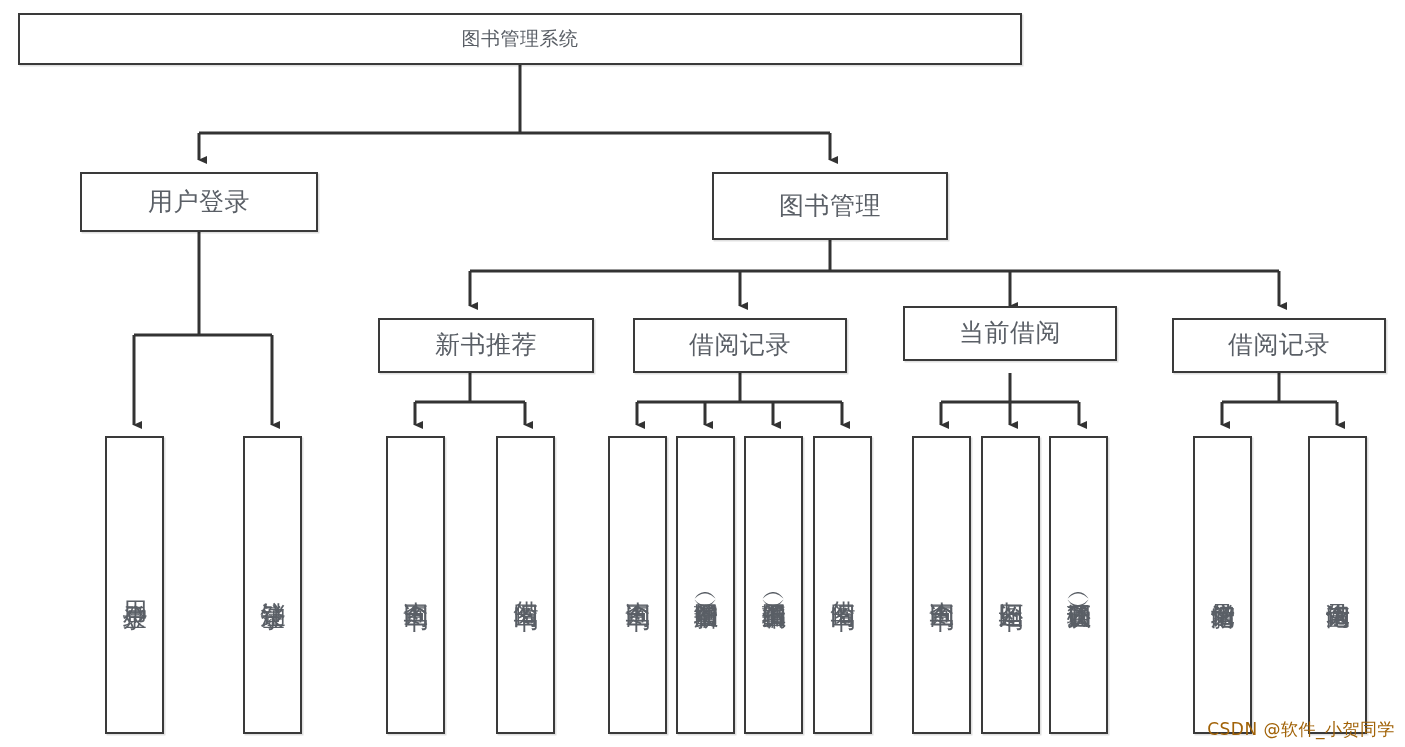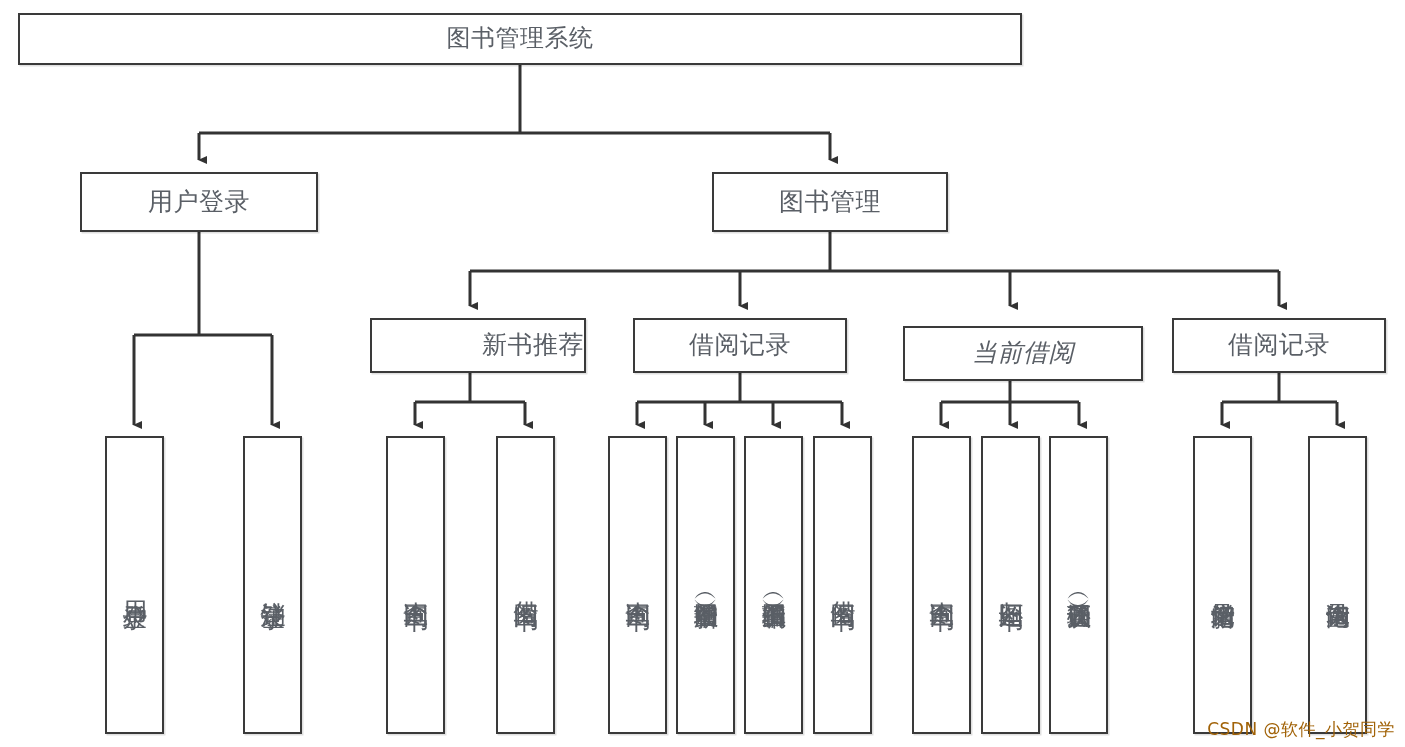--- a/index.html
+++ b/index.html
@@ -37,21 +37,21 @@
     line-height: 1.05;
     white-space: pre;
     text-align: center;
   }
   
   .node.h .node-label {
     font-size: 25px;
     letter-spacing: 0.5px;
   }
   .node.root .node-label {
-    font-size: 24px;
+    font-size: 19px;
   }
   
   .node.v {
     align-items: center;
     justify-content: center;
     padding: 4px 0;
   }
   .node.v .node-label {
     writing-mode: vertical-rl;
     text-orientation: upright;
@@ -137,33 +137,33 @@
   </svg>
 
   <div class="node h root" style="left:18px; top:13px; width:1004px; height:52px;">
     <span class="node-label">图书管理系统</span>
   </div>
 
   <div class="node h" style="left:80px; top:172px; width:238px; height:60px;">
     <span class="node-label">用户登录</span>
   </div>
 
-  <div class="node h" style="left:712px; top:172px; width:236px; height:60px;">
+  <div class="node h" style="left:712px; top:172px; width:236px; height:68px;">
     <span class="node-label">图书管理</span>
   </div>
 
-  <div class="node h" style="left:370px; top:318px; width:216px; height:55px;justify-content:flex-end;">
+  <div class="node h" style="left:378px; top:318px; width:216px; height:55px;">
     <span class="node-label">新书推荐</span>
   </div>
 
   <div class="node h" style="left:633px; top:318px; width:214px; height:55px;">
     <span class="node-label">借阅记录</span>
   </div>
 
-  <div class="node h" style="left:903px; top:326px; width:240px; height:55px;font-style:italic;">
+  <div class="node h" style="left:903px; top:306px; width:214px; height:55px;">
     <span class="node-label">当前借阅</span>
   </div>
 
   <div class="node h" style="left:1172px; top:318px; width:214px; height:55px;">
     <span class="node-label">借阅记录</span>
   </div>
 
   <div class="node v" style="left:105px; top:436px; width:59px; height:298px;">
     <span class="node-label">用户登录</span>
   </div>

